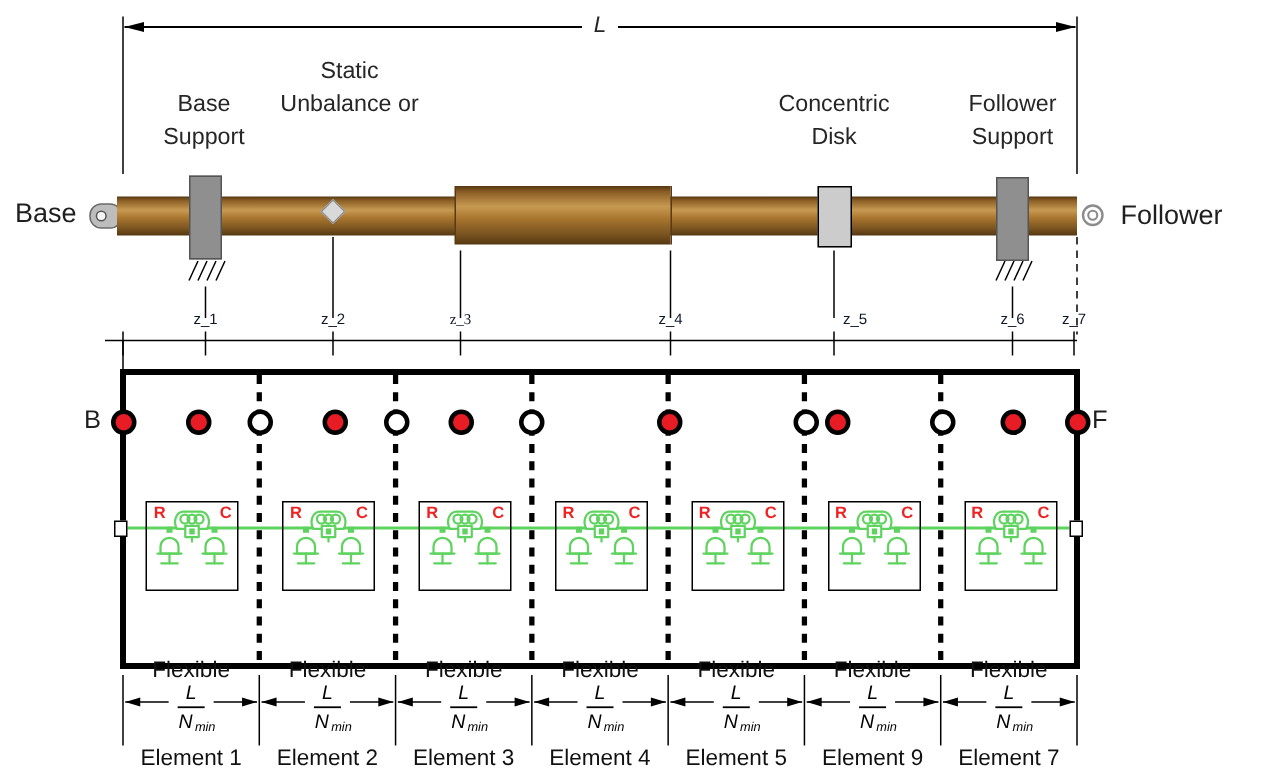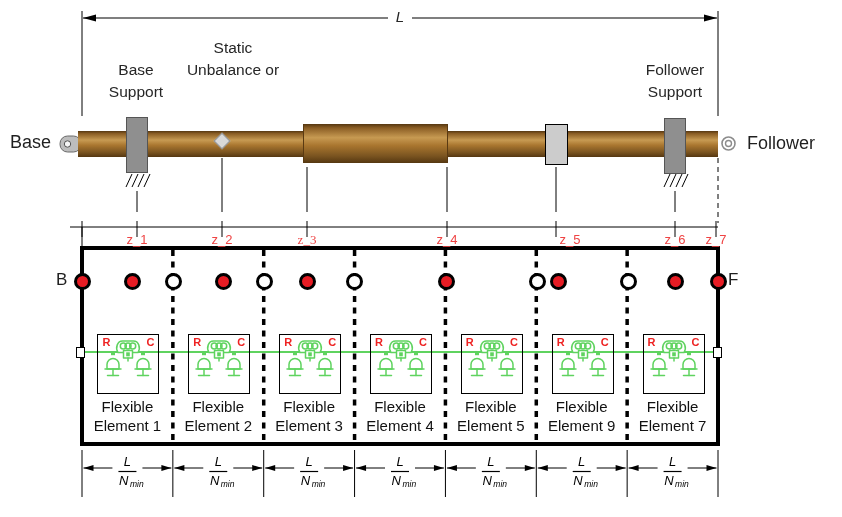--- a/index.html
+++ b/index.html
@@ -16,22 +16,22 @@
   #shaft-thick{left:303px;top:124px;width:145px;height:39px;border-left:1px solid #5a3a12;border-right:1px solid #5a3a12;box-sizing:border-box;}
   .support{position:absolute;width:22px;height:56px;box-sizing:border-box;}
   #disk{left:545px;top:124px;width:23px;height:41px;box-sizing:border-box;border:1px solid #000;}
   #diamond{left:216px;top:135px;width:12px;height:12px;transform:rotate(45deg);
            border:1px solid #8f8f8f;box-sizing:border-box;}
   #model-box{left:80px;top:246px;width:640px;height:200px;border:4px solid #000;box-sizing:border-box;background:transparent;}
   .node{position:absolute;width:17px;height:17px;border:3px solid #000;border-radius:50%;box-sizing:border-box;}
   .fe-box{position:absolute;width:60px;height:58px;border:1px solid #000;box-sizing:content-box;}
   .fe-port{position:absolute;top:1px;font-size:11px;font-weight:bold;line-height:12px;}
   .fe-label{position:absolute;text-align:center;font-size:15px;line-height:19px;color:#111;}
-  .fe-label span{display:block;}
-  .station-label{position:absolute;text-align:center;font-size:13px;color:#ef4444;margin-top:24px;}
+  .fe-label span{display:block;margin-top:40px;}
+  .station-label{position:absolute;text-align:center;font-size:10px;color:#0f172a;}
   .port-name{position:absolute;font-size:17px;color:#1f1f1f;}
   .conn-sq{position:absolute;width:9px;height:11px;background:#fff;border:1px solid #000;box-sizing:border-box;}
 </style>
 </head>
 <body>
 
 <div id="canvas">
 
   <svg id="line-layer">
       <line x1="83" y1="18" x2="717" y2="18" stroke="#000" stroke-width="1.2"></line>
@@ -152,20 +152,24 @@
   <div id="dim-L" class="abs">L</div>
 
   <div class="ann" style="left:86px;top:59px;width:100px;">
     <span>Base</span>
     <span>Support</span>
   </div>
   <div class="ann" style="left:168px;top:37px;width:130px;">
     <span>Static</span>
     <span>Unbalance or</span>
   </div>
+  <div class="ann" style="left:501px;top:59px;width:110px;">
+    <span>Concentric</span>
+    <span>Disk</span>
+  </div>
   <div class="ann" style="left:620px;top:59px;width:110px;">
     <span>Follower</span>
     <span>Support</span>
   </div>
 
   <div id="model-box" class="abs"></div>
   <div class="port-name" style="left:56px;top:270px;">B</div>
   <div class="port-name" style="left:728px;top:270px;">F</div>
 
 <div class="station-label" style="left: 115px; top: 208px; width: 44px; text-align: center;">z_1</div>

